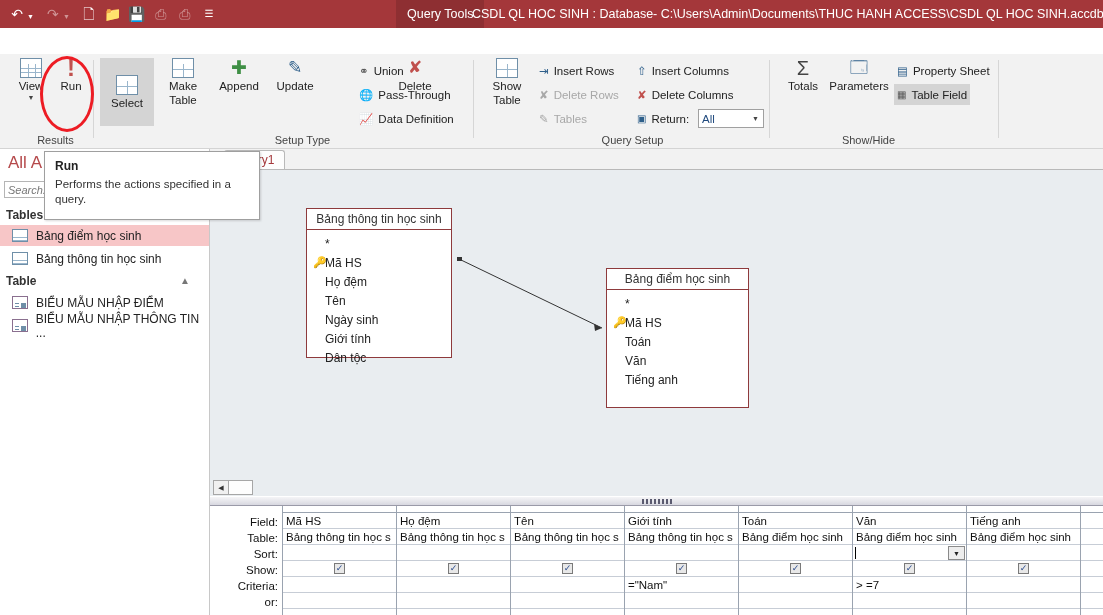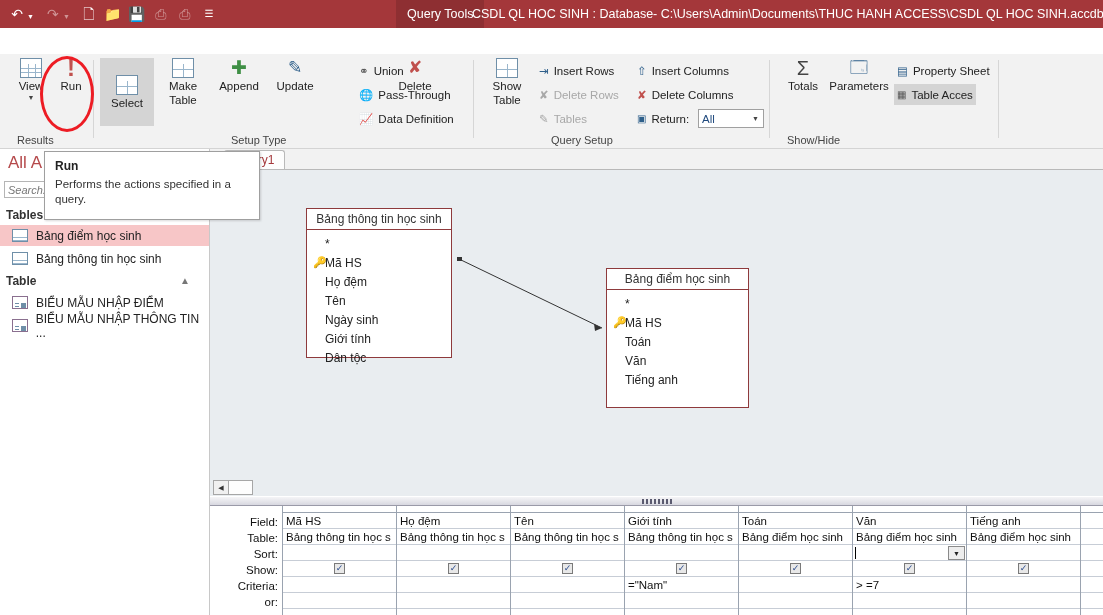--- a/index.html
+++ b/index.html
@@ -58,21 +58,21 @@
   .bulb { font-size: 12px; color: #e3bfc0; }
 
   
   .ribbon {
     position: absolute; top: 54px; left: 0; width: 1103px; height: 95px;
     background: #F2F2F2; border-bottom: 1px solid #d4d4d4;
   }
   .grp { position: absolute; top: 0; height: 95px; }
   .grp-label {
     position: absolute; bottom: 3px; left: 0; width: 100%;
-    font-size: 11px; color: #444; padding-left: 17px;
+    text-align: center; font-size: 11px; color: #444; padding-left: 17px;
   }
   .grp-divider {
     position: absolute; top: 6px; width: 1px; height: 78px; background: #d6d6d6;
   }
 
   .bigbtn {
     position: absolute; top: 4px; width: 54px; height: 68px;
     display: flex; flex-direction: column; align-items: center; gap: 2px;
     font-size: 11.5px; color: #222; text-align: center;
   }
@@ -377,21 +377,21 @@
       <div class="bigbtn" style="left:56px;width:66px;">
         <span style="font-size:17px;color:#2E5F8A;line-height:20px;">🗔</span>
         <span class="lbl">Parameters</span>
       </div>
       <div class="smbtn" style="left:124px;top:6px;">
         <span style="color:#2E5F8A;">▤</span>
         <span>Property Sheet</span>
       </div>
       <div class="smbtn sel" style="left:124px;top:30px;">
         <span style="color:#555;font-size:10px;">▦</span>
-        <span>Table Acces</span>
+        <span>Table Field</span>
       </div>
       <div class="grp-label" style="left:0;width:180px;">Show/Hide</div>
       <div class="grp-divider" style="left:228px;"></div>
     </div>
   </div>
 
   <div class="navpane">
     <div class="nav-title">All A</div>
     <div class="nav-search">
       <span>Search...</span>

